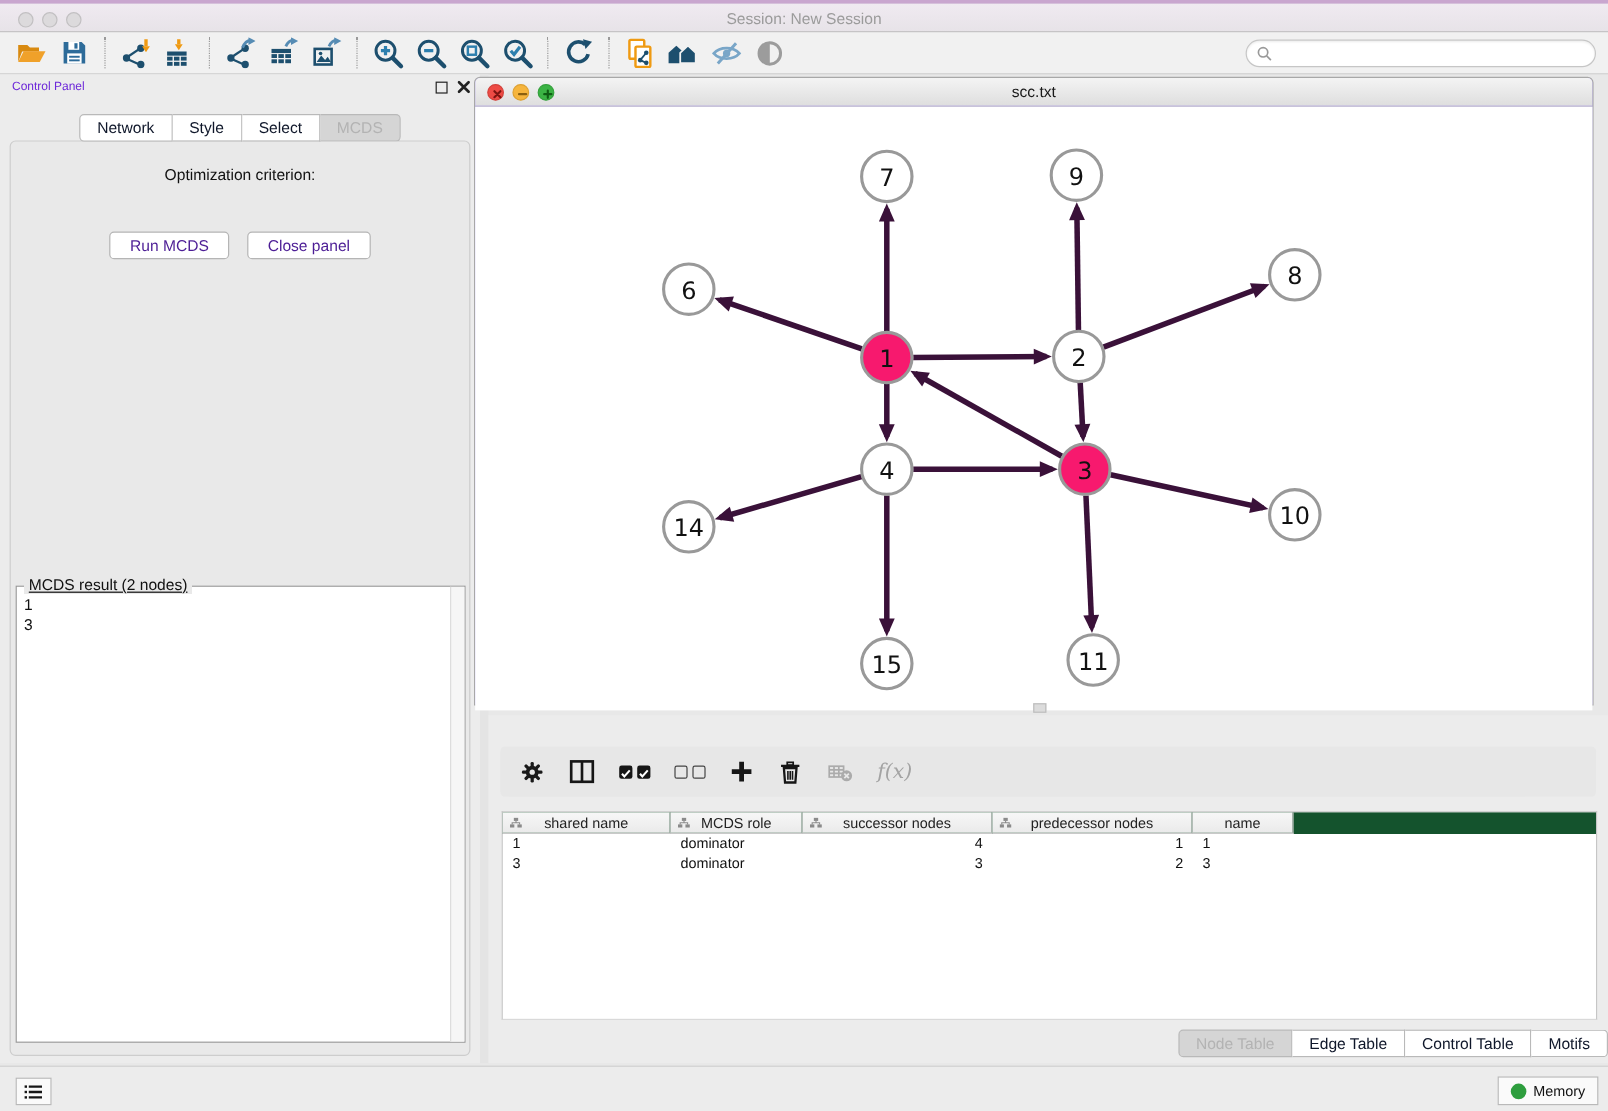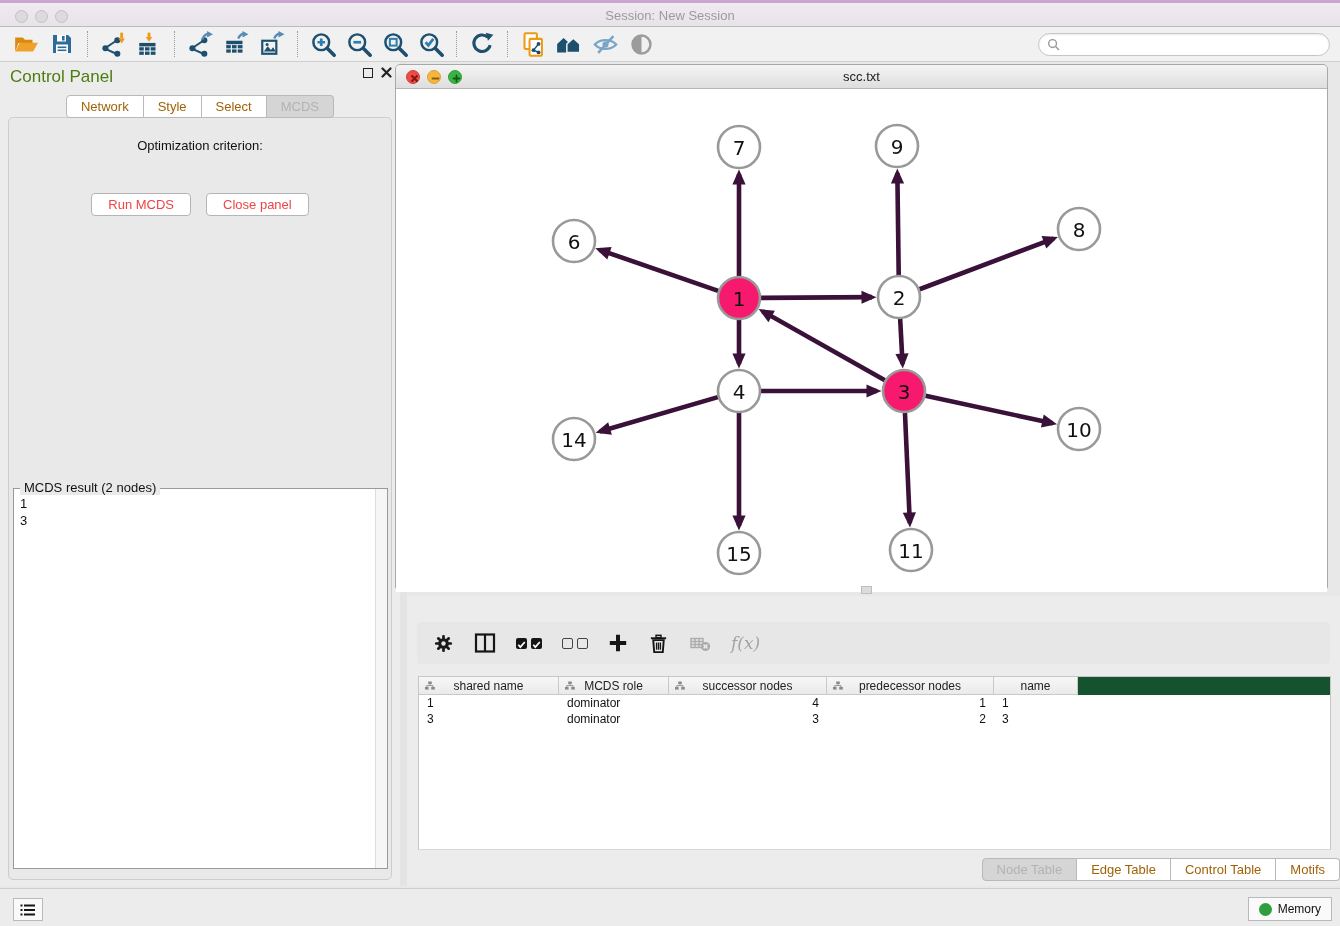--- a/index.html
+++ b/index.html
@@ -19,41 +19,41 @@
     border-bottom:1px solid #cfcfcf; display:flex; align-items:center; padding-left:8px; }
   .tbtn { width:32px; height:30px; display:flex; align-items:center; justify-content:center; flex:none; margin:0 2px; }
   .tsep { flex:none; width:1px; height:26px; border-left:1px dotted #9a9a9a; margin:0 7px; }
   #search-box { margin-left:auto; margin-right:10px; width:292px; height:23px; background:#fff;
     border:1px solid #c6c6c6; border-radius:12px; display:flex; align-items:center; padding:0 8px; box-shadow:inset 0 1px 2px rgba(0,0,0,.08); }
   #search-box input { border:none; outline:none; flex:1; font-size:12px; background:transparent; margin-left:5px; }
 
   
   #control-panel { position:absolute; left:0; top:62px; width:400px; height:824px; background:#ececec; }
   .panel-header { position:relative; height:26px; }
-  .panel-title { position:absolute; left:10px; top:5px; font-size:17px; color:#4d7c0f; }
+  .panel-title { position:absolute; left:10px; top:5px; font-size:10px; color:#6d28d9; }
   .win-mini-btns { position:absolute; right:8px; top:5px; display:flex; gap:8px; align-items:center; }
   .sq-btn { width:10px; height:10px; border:1.6px solid #222; }
   #cp-tabs { position:absolute; left:0; right:0; top:33px; display:flex; justify-content:center; z-index:2; }
   .tab { height:23px; line-height:21px; padding:0 14px; background:#fff; border:1px solid #b9b9b9;
-    border-left:none; font-size:13px; color:#a16207; }
+    border-left:none; font-size:13px; color:#0f172a; }
   .tab:first-child { border-left:1px solid #b9b9b9; border-radius:4px 0 0 4px; }
   .tab:last-child { border-radius:0 4px 4px 0; }
   .tab.active { background:#d5d5d5; color:#b3b3b3; }
   #cp-content { position:absolute; left:8px; top:55px; width:384px; height:763px; background:#e9e9e9;
     border:1px solid #cdcdcd; border-radius:5px; }
   #opt-label { position:absolute; left:0; right:0; top:20px; text-align:center; font-size:13px; color:#111; }
   #criterion-select { position:absolute; left:37px; top:42px; width:308px; height:23px; background:#fff;
     border:1px solid #b5b5b5; border-radius:5px; display:flex; align-items:center; padding:0 10px; }
   #criterion-select .sel-text { flex:1; font-size:13px; }
   .cp-buttons { position:absolute; left:0; right:0; top:75px; display:flex; justify-content:center; gap:15px; }
   .push-btn { height:23px; padding:0 16px; background:#fff; border:1px solid #b5b5b5; border-radius:4px;
-    font-size:13px; color:#ef4444; display:flex; align-items:center; }
+    font-size:13px; color:#4c1d95; display:flex; align-items:center; }
   #mcds-result-box { position:absolute; left:4px; top:370px; width:375px; height:381px;
     border:1px solid #9a9a9a; background:#fff; }
-  #mcds-result-legend { position:absolute; left:6px; top:-9px; background:#e9e9e9; padding:0 4px; font-size:13px; }
+  #mcds-result-legend { position:absolute; left:6px; top:-9px; background:#e9e9e9; padding:0 4px; font-size:13px;text-decoration:underline; }
   #mcds-result-text { position:absolute; left:0; top:2px; right:13px; bottom:0; padding:4px 6px;
     white-space:pre; font-size:13px; line-height:17px; overflow:hidden; }
   #mcds-scrollbar { position:absolute; right:0; top:0; bottom:0; width:12px; background:#f6f6f6; border-left:1px solid #ddd; }
 
   
   #v-splitter { position:absolute; left:400px; top:62px; width:7px; height:824px; background:#e4e4e4; }
   #v-splitter-handle { position:absolute; left:399px; top:465px; width:9px; height:16px; background:#d8d8d8; border:1px solid #bbb; }
   #h-splitter-handle { position:absolute; left:861px; top:586px; width:11px; height:8px; background:#dcdcdc; border:1px solid #bdbdbd; }
 
   

